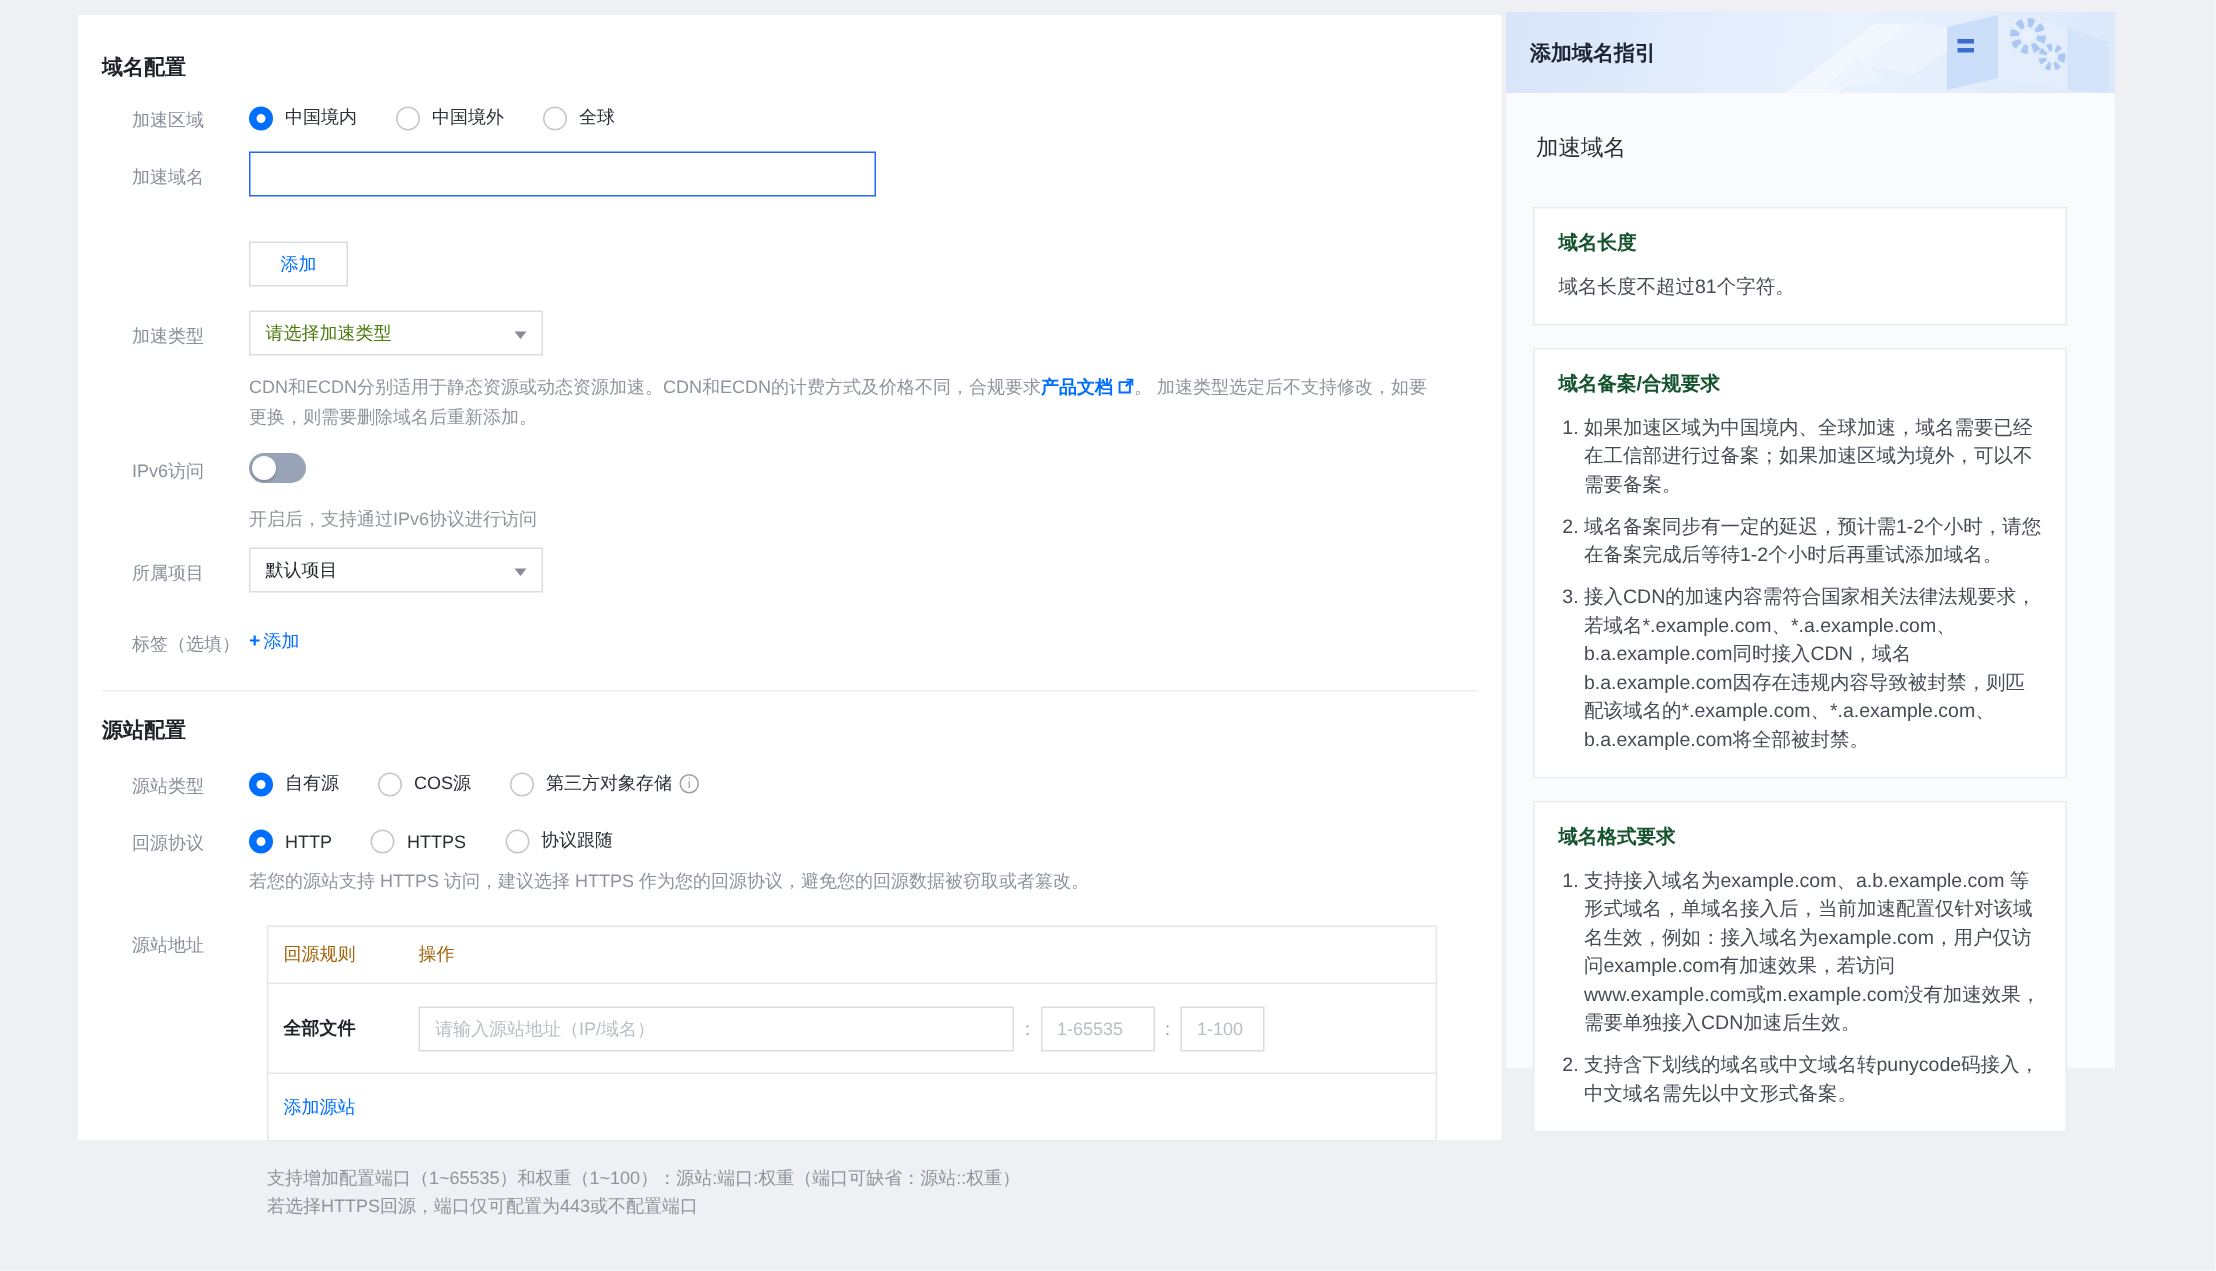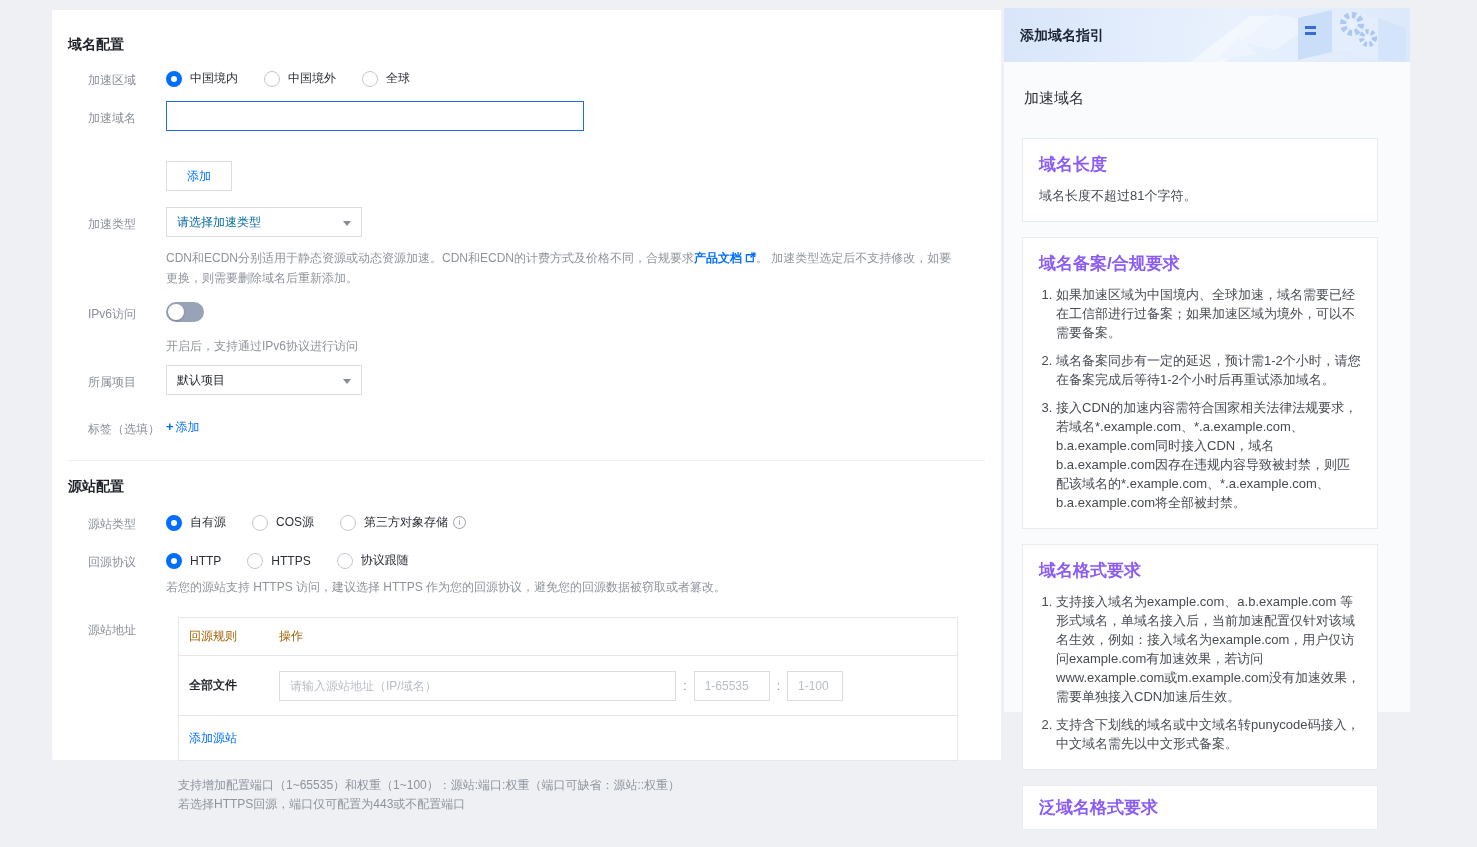--- a/index.html
+++ b/index.html
@@ -25,21 +25,21 @@
   .radio { display:inline-flex; align-items:center; margin-right:26px; cursor:pointer; }
   .radio .dot { width:16px; height:16px; border-radius:50%; border:1px solid #c3c7cd; background:#fff; margin-right:8px; flex:0 0 16px; }
   .radio.selected .dot { border:5px solid #006eff; }
   .radio .rlabel { color:#2b2f36; }
   .txt-input { height:30px; border:1px solid #d9dce1; background:#fff; font-size:12px; color:#333; padding:0 10px; outline:none; font-family:inherit; }
   .txt-input::placeholder { color:#b9bdc5; }
   .domain-input { width:418px; border:1px solid #2468f2; }
   .btn { height:30px; background:#fff; border:1px solid #d9dce1; color:#006eff; font-size:12px; padding:0 20px; cursor:pointer; font-family:inherit; }
   .select { position:relative; width:196px; height:30px; border:1px solid #d9dce1; background:#fff; display:flex; align-items:center; padding:0 26px 0 10px; cursor:pointer; }
   .select .sel-text { color:#1f2329; }
-  .select .sel-text.placeholder { color:#0369a1; }
+  .select .sel-text.placeholder { color:#4d7c0f; }
   .caret { position:absolute; right:10px; top:13px; width:0; height:0; border-left:4px solid transparent; border-right:4px solid transparent; border-top:5px solid #878c94; }
   .help { color:#8f949c; line-height:20px; }
   .link { color:#006eff; text-decoration:none; cursor:pointer; }
   .ext-icon { display:inline-block; vertical-align:-1px; margin-left:3px; }
   .toggle { position:relative; width:38px; height:20px; border-radius:10px; background:#98a3b7; cursor:pointer; }
   .toggle .knob { position:absolute; left:2px; top:2px; width:16px; height:16px; border-radius:50%; background:#fff; box-shadow:0 1px 2px rgba(0,0,0,.2); }
   .divider { position:absolute; left:16px; right:16px; top:450px; border-top:1px solid #eceef2; }
   .info-icon { display:inline-block; width:13px; height:13px; border:1px solid #9aa0a8; border-radius:50%; color:#9aa0a8; font-size:9px; line-height:11px; text-align:center; margin-left:5px; font-style:normal; }
   .info-icon::after { content:"i"; }
   .plus { color:#006eff; font-size:13px; margin-right:2px; font-weight:bold; }
@@ -61,21 +61,21 @@
   .notes { position:absolute; left:126px; top:766px; color:#8f949c; line-height:19px; }
 
   
   .sidebar { position:absolute; left:1004px; top:8px; width:406px; height:704px; background:#fafbfc; }
   .sb-header { position:relative; height:54px; background:linear-gradient(100deg,#d8e5fa 0%,#e9f1fd 55%,#dce9fb 100%); overflow:hidden; }
   .sb-header h3 { position:absolute; left:16px; top:19px; font-size:14px; font-weight:bold; color:#1c2433;text-align:right; }
   .sb-illu { position:absolute; right:0; top:0; }
   .sb-section-title { position:absolute; left:20px; top:81px; font-size:15px; color:#2b2f36; }
   .cards { position:absolute; left:18px; top:130px; width:356px; }
   .card { background:#fff; border:1px solid #e8ebf0; padding:14px 16px 16px; margin-bottom:15px; font-size:13px; color:#474b54; }
-  .card h4 { font-size:17px; font-weight:bold; color:#8b5cf6; margin-bottom:10px; }
+  .card h4 { font-size:13px; font-weight:bold; color:#14532d; margin-bottom:10px; }
   .card p { line-height:19px; }
   .card ol { list-style:decimal; padding-left:17px; }
   .card ol li { line-height:19px; margin-top:9px; }
   .card ol li:first-child { margin-top:0; }
   .card.title-only { padding:10px 16px; margin-bottom:0; }
   .card.title-only h4 { margin-bottom:0; }
 </style>
 </head>
 <body>
 
@@ -276,17 +276,14 @@
     </div>
 
     <div class="card">
       <h4>域名格式要求</h4>
       <ol>
         <li>支持接入域名为example.com、a.b.example.com 等形式域名，单域名接入后，当前加速配置仅针对该域名生效，例如：接入域名为example.com，用户仅访问example.com有加速效果，若访问www.example.com或m.example.com没有加速效果，需要单独接入CDN加速后生效。</li>
         <li>支持含下划线的域名或中文域名转punycode码接入，中文域名需先以中文形式备案。</li>
       </ol>
     </div>
 
-    <div class="card title-only">
-      <h4>泛域名格式要求</h4>
-    </div>
   </div>
 </div>
 
 </body></html>

